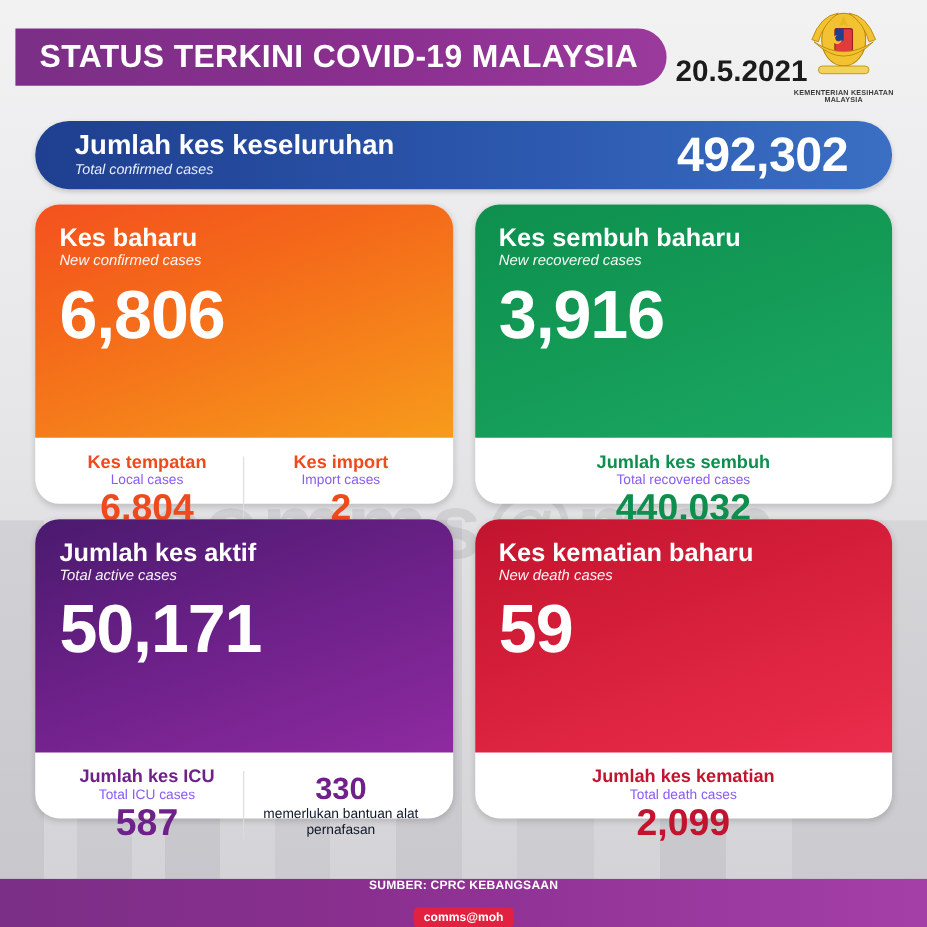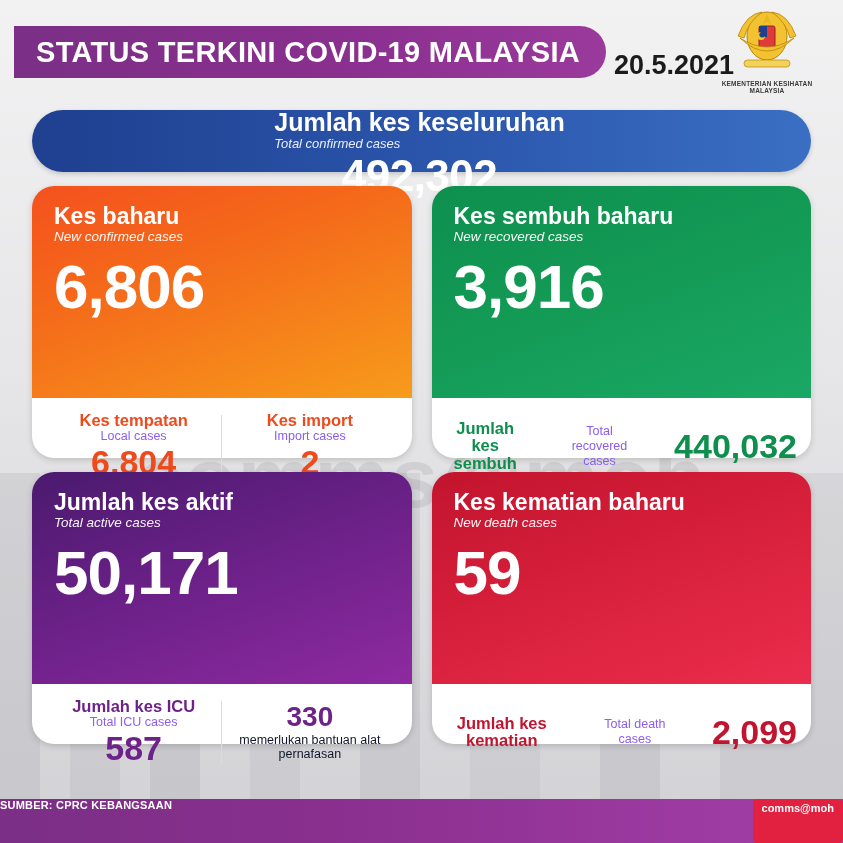--- a/index.html
+++ b/index.html
@@ -63,21 +63,20 @@
   
   .total-bar {
     position:relative;
     margin:6px 18px 0 18px;
     height:62px;
     background:linear-gradient(90deg,#1f3f8f 0%, #2b57ad 55%, #3a6fc4 100%);
     border-radius:31px;
     display:flex; align-items:center; justify-content:space-between;
     padding:0 40px 0 36px;
     box-shadow:0 2px 5px rgba(0,0,0,.18);
-    flex-direction:column;
   }
   .total-left .l1 { color:#fff; font-size:25px; font-weight:bold; line-height:1.02;}
   .total-left .l2 { color:#e8eefc; font-size:13px; font-style:italic; line-height:1.2;}
   .total-value { color:#fff; font-size:44px; font-weight:bold; letter-spacing:-.5px;}
 
   
   .grid {
     margin:14px 18px 0 18px;
     display:grid; grid-template-columns:1fr 1fr; gap:14px 20px;
   }
@@ -132,28 +131,29 @@
   .b-val { font-size:34px; font-weight:bold; line-height:1.05; margin-top:1px;}
   .b-note { font-size:12.5px; line-height:1.12; margin-top:2px;}
 
   .orange .b-t1, .orange .b-val { color:#ef4a1c; }
   .green  .b-t1, .green  .b-val { color:#0e8f4e; }
   .purple .b-t1, .purple .b-val { color:#6d2189; }
   .red    .b-t1, .red    .b-val { color:#c2142e; }
   .purple .b-note { color:#0f172a; font-weight:normal; }
   .purple .b-big  { font-size:28px; font-weight:bold; color:#6d2189; line-height:1;}
 
-  .bottom-single { flex-direction:row; justify-content:center;gap:44px; }
+  .bottom-single { flex-direction:column; justify-content:center; }
 
   
   .footer {
     position:absolute; left:0; bottom:0; width:843px; height:44px;
     background:linear-gradient(90deg,#7b2f86 0%, #8a2f8f 40%, #a43fa8 100%);
-    display:flex; justify-content:space-between;
+    display:flex; align-items:center; justify-content:space-between;
     padding:0 0;
+    flex-direction:column;
   }
   .src { color:#fff; font-size:11px; font-weight:bold; letter-spacing:.2px;}
   .comms {
     background:#e2203f; color:#fff; font-size:11px; font-weight:bold;
     padding:3px 9px; border-radius:4px;
   }
 </style>
 </head>
 <body>
 

